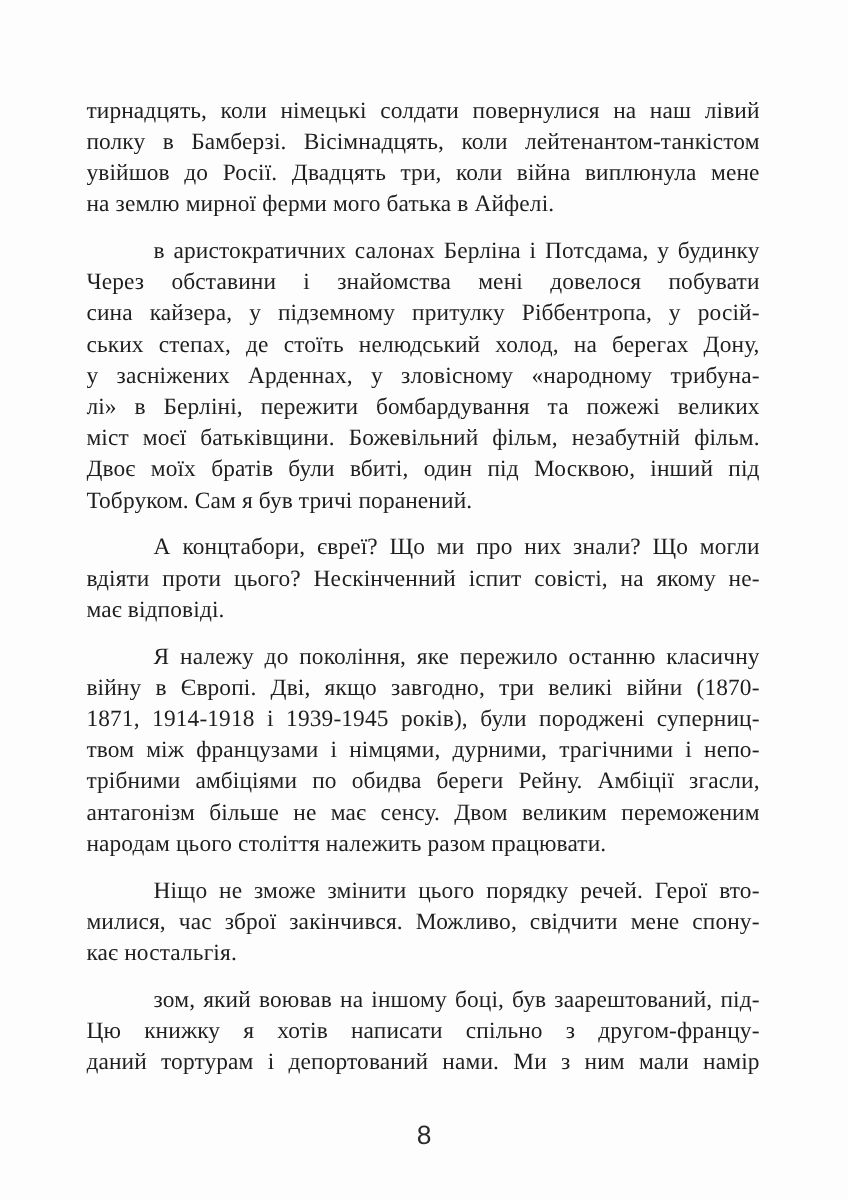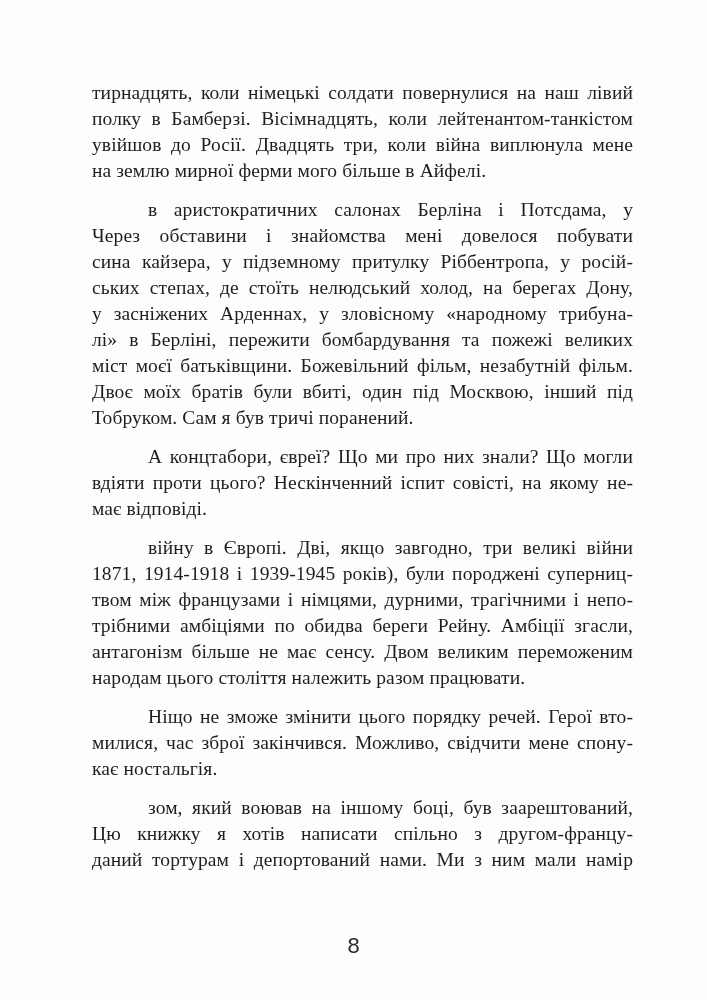--- a/index.html
+++ b/index.html
@@ -24,21 +24,20 @@
     letter-spacing: 0.1px;
   }
   .para { margin: 0; }
   .para + .para { margin-top: 13px; }
   .line {
     text-align: justify;
     text-align-last: justify;
     height: 26px;
     overflow: hidden;
     white-space: normal;
-    margin-left: 20px;
   }
   .line.final {
     text-align: left;
     text-align-last: left;
   }
   .para.indent .line:first-child { text-indent: 56px; }
   .page-number {
     position: absolute;
     left: 0; top: 933px;
     width: 707px;
@@ -50,39 +49,40 @@
 </style>
 </head>
 <body>
 
 <div class="page">
   <div class="text-block" id="text-block">
       <div class="para">
         <div class="line">тирнадцять, коли німецькі солдати повернулися на наш лівий</div>
         <div class="line">полку в Бамберзі. Вісімнадцять, коли лейтенантом-танкістом</div>
         <div class="line">увійшов до Росії. Двадцять три, коли війна виплюнула мене</div>
-        <div class="line final">на землю мирної ферми мого більше в Айфелі.</div>
+        <div class="line final">на землю мирної ферми мого батька в Айфелі.</div>
       </div>
       <div class="para indent">
         <div class="line">в аристократичних салонах Берліна і Потсдама, у будинку</div>
         <div class="line">Через обставини і знайомства мені довелося побувати</div>
         <div class="line">сина кайзера, у підземному притулку Ріббентропа, у росій-</div>
         <div class="line">ських степах, де стоїть нелюдський холод, на берегах Дону,</div>
         <div class="line">у засніжених Арденнах, у зловісному «народному трибуна-</div>
         <div class="line">лі» в Берліні, пережити бомбардування та пожежі великих</div>
         <div class="line">міст моєї батьківщини. Божевільний фільм, незабутній фільм.</div>
         <div class="line">Двоє моїх братів були вбиті, один під Москвою, інший під</div>
         <div class="line final">Тобруком. Сам я був тричі поранений.</div>
       </div>
       <div class="para indent">
         <div class="line">А концтабори, євреї? Що ми про них знали? Що могли</div>
         <div class="line">вдіяти проти цього? Нескінченний іспит совісті, на якому не-</div>
         <div class="line final">має відповіді.</div>
       </div>
       <div class="para indent">
+        <div class="line">Я належу до покоління, яке пережило останню класичну</div>
         <div class="line">війну в Європі. Дві, якщо завгодно, три великі війни (1870-</div>
         <div class="line">1871, 1914-1918 і 1939-1945 років), були породжені суперниц-</div>
         <div class="line">твом між французами і німцями, дурними, трагічними і непо-</div>
         <div class="line">трібними амбіціями по обидва береги Рейну. Амбіції згасли,</div>
         <div class="line">антагонізм більше не має сенсу. Двом великим переможеним</div>
         <div class="line final">народам цього століття належить разом працювати.</div>
       </div>
       <div class="para indent">
         <div class="line">Ніщо не зможе змінити цього порядку речей. Герої вто-</div>
         <div class="line">милися, час зброї закінчився. Можливо, свідчити мене спону-</div>

